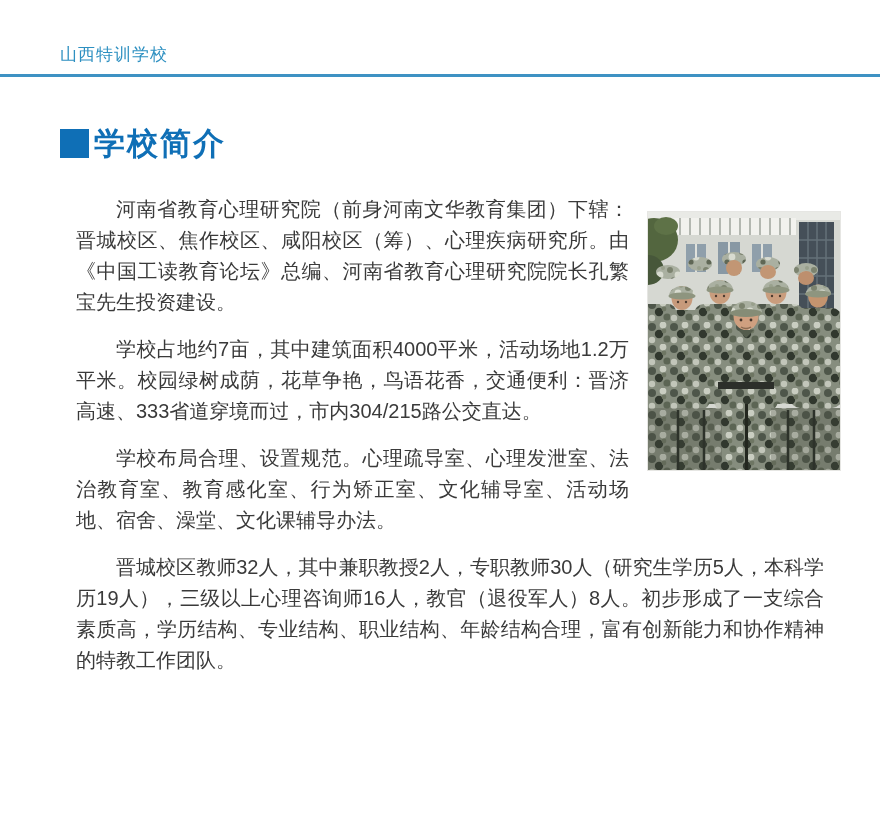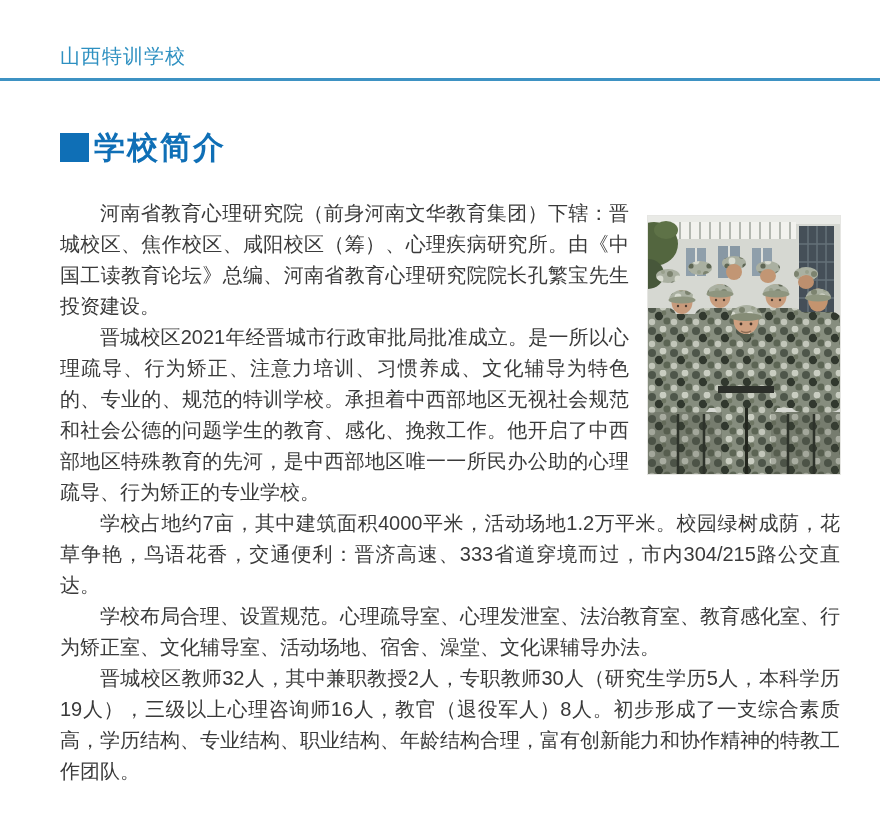--- a/index.html
+++ b/index.html
@@ -12,21 +12,21 @@
     height: 816px;
     overflow: hidden;
     font-family: "Liberation Sans", "DejaVu Sans", sans-serif;
   }
   
   .page-header {
     padding: 43px 0 8px 60px;
     border-bottom: 3px solid #3e92c3;
   }
   .brand {
-    font-size: 20px;
+    font-size: 17px;
     letter-spacing: 1px;
     color: #2e90c1;
   }
   
   .section-title {
     margin: 50px 60px 0 60px;
     font-size: 31px;
     font-weight: bold;
     letter-spacing: 2px;
     color: #0f6fb6;
@@ -44,21 +44,21 @@
   }
   
   .article {
     margin: 34px 40px 0 60px;
     font-size: 20px;
     line-height: 31px;
     color: #3a3a3a;
     text-align: justify;
   }
   .article p {
-    margin: 0;
+    margin: 16px;
     text-indent: 2em;
   }
   .photo {
     float: right;
     width: 192px;
     height: 258px;
     margin: 18px 0 14px 19px;
     padding: 0;
     background: #d6d8d2;
     outline: 1px solid #e6e6e3;
@@ -206,18 +206,17 @@
           <line x1="98.5" y1="192" x2="98.5" y2="258" stroke="#23271f" stroke-width="3"></line>
           <line x1="30" y1="198" x2="30" y2="258" stroke="#2d322a" stroke-width="2.5"></line>
           <line x1="56" y1="198" x2="56" y2="258" stroke="#2d322a" stroke-width="2.5"></line>
           <line x1="140" y1="198" x2="140" y2="258" stroke="#2d322a" stroke-width="2.5"></line>
           <line x1="166" y1="198" x2="166" y2="258" stroke="#2d322a" stroke-width="2.5"></line>
         </g>
       </svg>
     </figure>
 
     <p>河南省教育心理研究院（前身河南文华教育集团）下辖：晋城校区、焦作校区、咸阳校区（筹）、心理疾病研究所。由《中国工读教育论坛》总编、河南省教育心理研究院院长孔繁宝先生投资建设。</p>
-    <p>晋城校区2021年经晋城市行政审批局批准成立。是一所以心理疏导、行为矫正、注意力培训、习惯养成、文化辅导为特色的、专业的、规范的特训学校。承担着中西部地区无视社会规范和社会公德的问题学生的教育、感化、挽救工作。他开启了中西部地区特殊教育的先河，是中西部地区唯一一所民办公助的心理疏导、行为矫正的专业学校。</p>
     <p>学校占地约7亩，其中建筑面积4000平米，活动场地1.2万平米。校园绿树成荫，花草争艳，鸟语花香，交通便利：晋济高速、333省道穿境而过，市内304/215路公交直达。</p>
     <p>学校布局合理、设置规范。心理疏导室、心理发泄室、法治教育室、教育感化室、行为矫正室、文化辅导室、活动场地、宿舍、澡堂、文化课辅导办法。</p>
     <p>晋城校区教师32人，其中兼职教授2人，专职教师30人（研究生学历5人，本科学历19人），三级以上心理咨询师16人，教官（退役军人）8人。初步形成了一支综合素质高，学历结构、专业结构、职业结构、年龄结构合理，富有创新能力和协作精神的特教工作团队。</p>
   </div>
 </main>
 
 </body></html>

